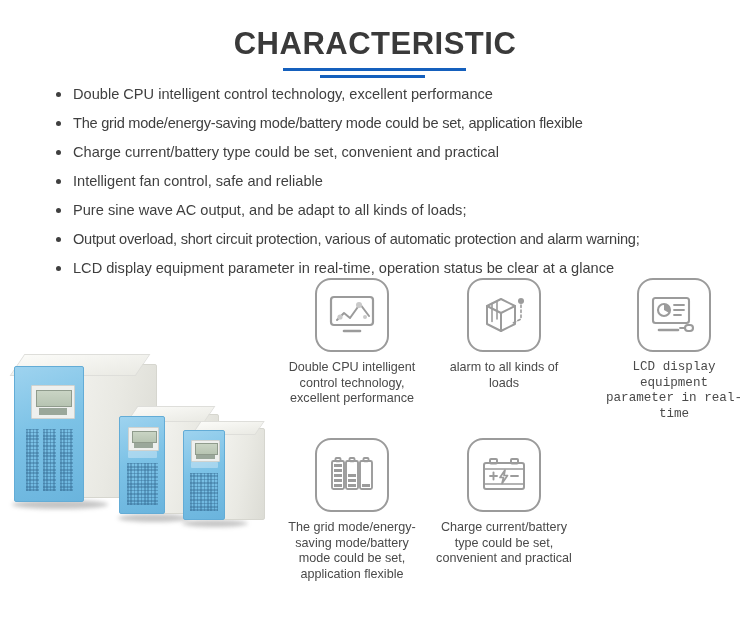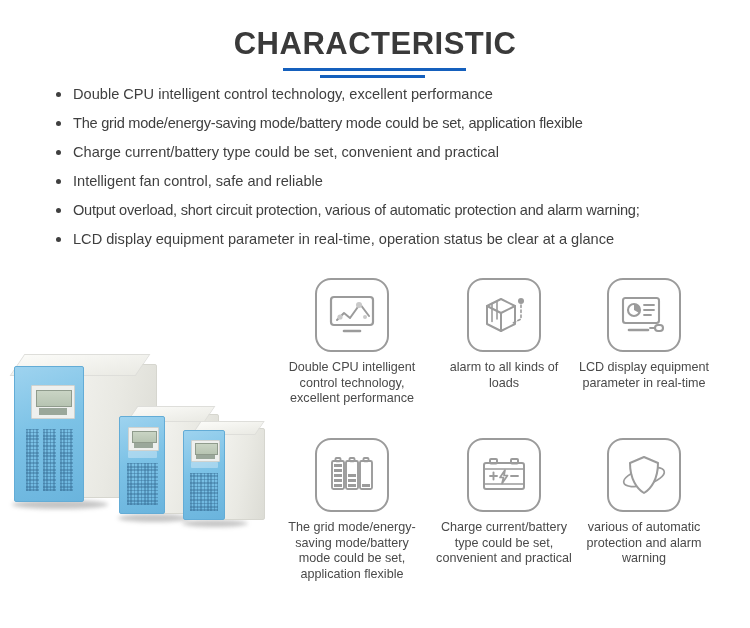--- a/index.html
+++ b/index.html
@@ -161,21 +161,21 @@
     width: 470px;
   }
   .icon-row { position: relative; height: 160px; }
   .icon-cell {
     position: absolute;
     width: 152px;
     text-align: center;
   }
   .icon-cell.c0 { left: 0px; }
   .icon-cell.c1 { left: 152px; }
-  .icon-cell.c2 { left: 292px; }
+  .icon-cell.c2 { left: 322px; font-family: Liberation Mono, monospace; }
 
   .icon-badge {
     width: 74px;
     height: 74px;
     margin: 0 auto 8px auto;
     border: 2px solid #9b9b9b;
     border-radius: 16px;
     display: flex;
     align-items: center;
     justify-content: center;
@@ -209,20 +209,24 @@
     <span>The grid mode/energy-saving mode/battery mode could be set, application flexible</span>
   </div>
   <div class="feature-item">
     <span class="dot"></span>
     <span>Charge current/battery type could be set, convenient and practical</span>
   </div>
   <div class="feature-item">
     <span class="dot"></span>
     <span>Intelligent fan control, safe and reliable</span>
   </div>
+  <div class="feature-item">
+    <span class="dot"></span>
+    <span>Pure sine wave AC output, and be adapt to all kinds of loads;</span>
+  </div>
   <div class="feature-item tight">
     <span class="dot"></span>
     <span>Output overload, short circuit protection, various of automatic protection and alarm warning;</span>
   </div>
   <div class="feature-item">
     <span class="dot"></span>
     <span>LCD display equipment parameter in real-time, operation status be clear at a glance</span>
   </div>
 </div>
 
@@ -362,25 +366,16 @@
           <line x1="5" y1="29" x2="45" y2="29" stroke-width="1.6"></line>
           <line x1="11" y1="21" x2="18" y2="21" stroke-width="1.9"></line>
           <line x1="14.5" y1="17.5" x2="14.5" y2="24.5" stroke-width="1.9"></line>
           <line x1="32" y1="21" x2="39" y2="21" stroke-width="1.9"></line>
           <path d="M26 15 L21 22.5 L24.5 22.5 L23 28.5 L28.5 20.5 L25 20.5 Z" stroke-width="1.7"></path>
         </svg>
       </div>
       <div class="icon-caption">Charge current/battery type could be set, convenient and practical</div>
     </div>
 
-    <div class="icon-cell c2">
-      <div class="icon-badge">
-        <svg width="48" height="44" viewBox="0 0 48 44" fill="none" stroke="#9b9b9b" stroke-width="2" stroke-linecap="round" stroke-linejoin="round">
-          <ellipse cx="24" cy="24" rx="21" ry="8" transform="rotate(-16 24 24)" stroke-width="1.7"></ellipse>
-          <path d="M24 4 L38 10 C38 26 31 36 24 40 C17 36 10 26 10 10 Z" fill="#ffffff"></path>
-        </svg>
-      </div>
-      <div class="icon-caption">various of automatic protection and alarm warning</div>
-    </div>
 
   </div>
 
 </div>
 
 </body></html>

